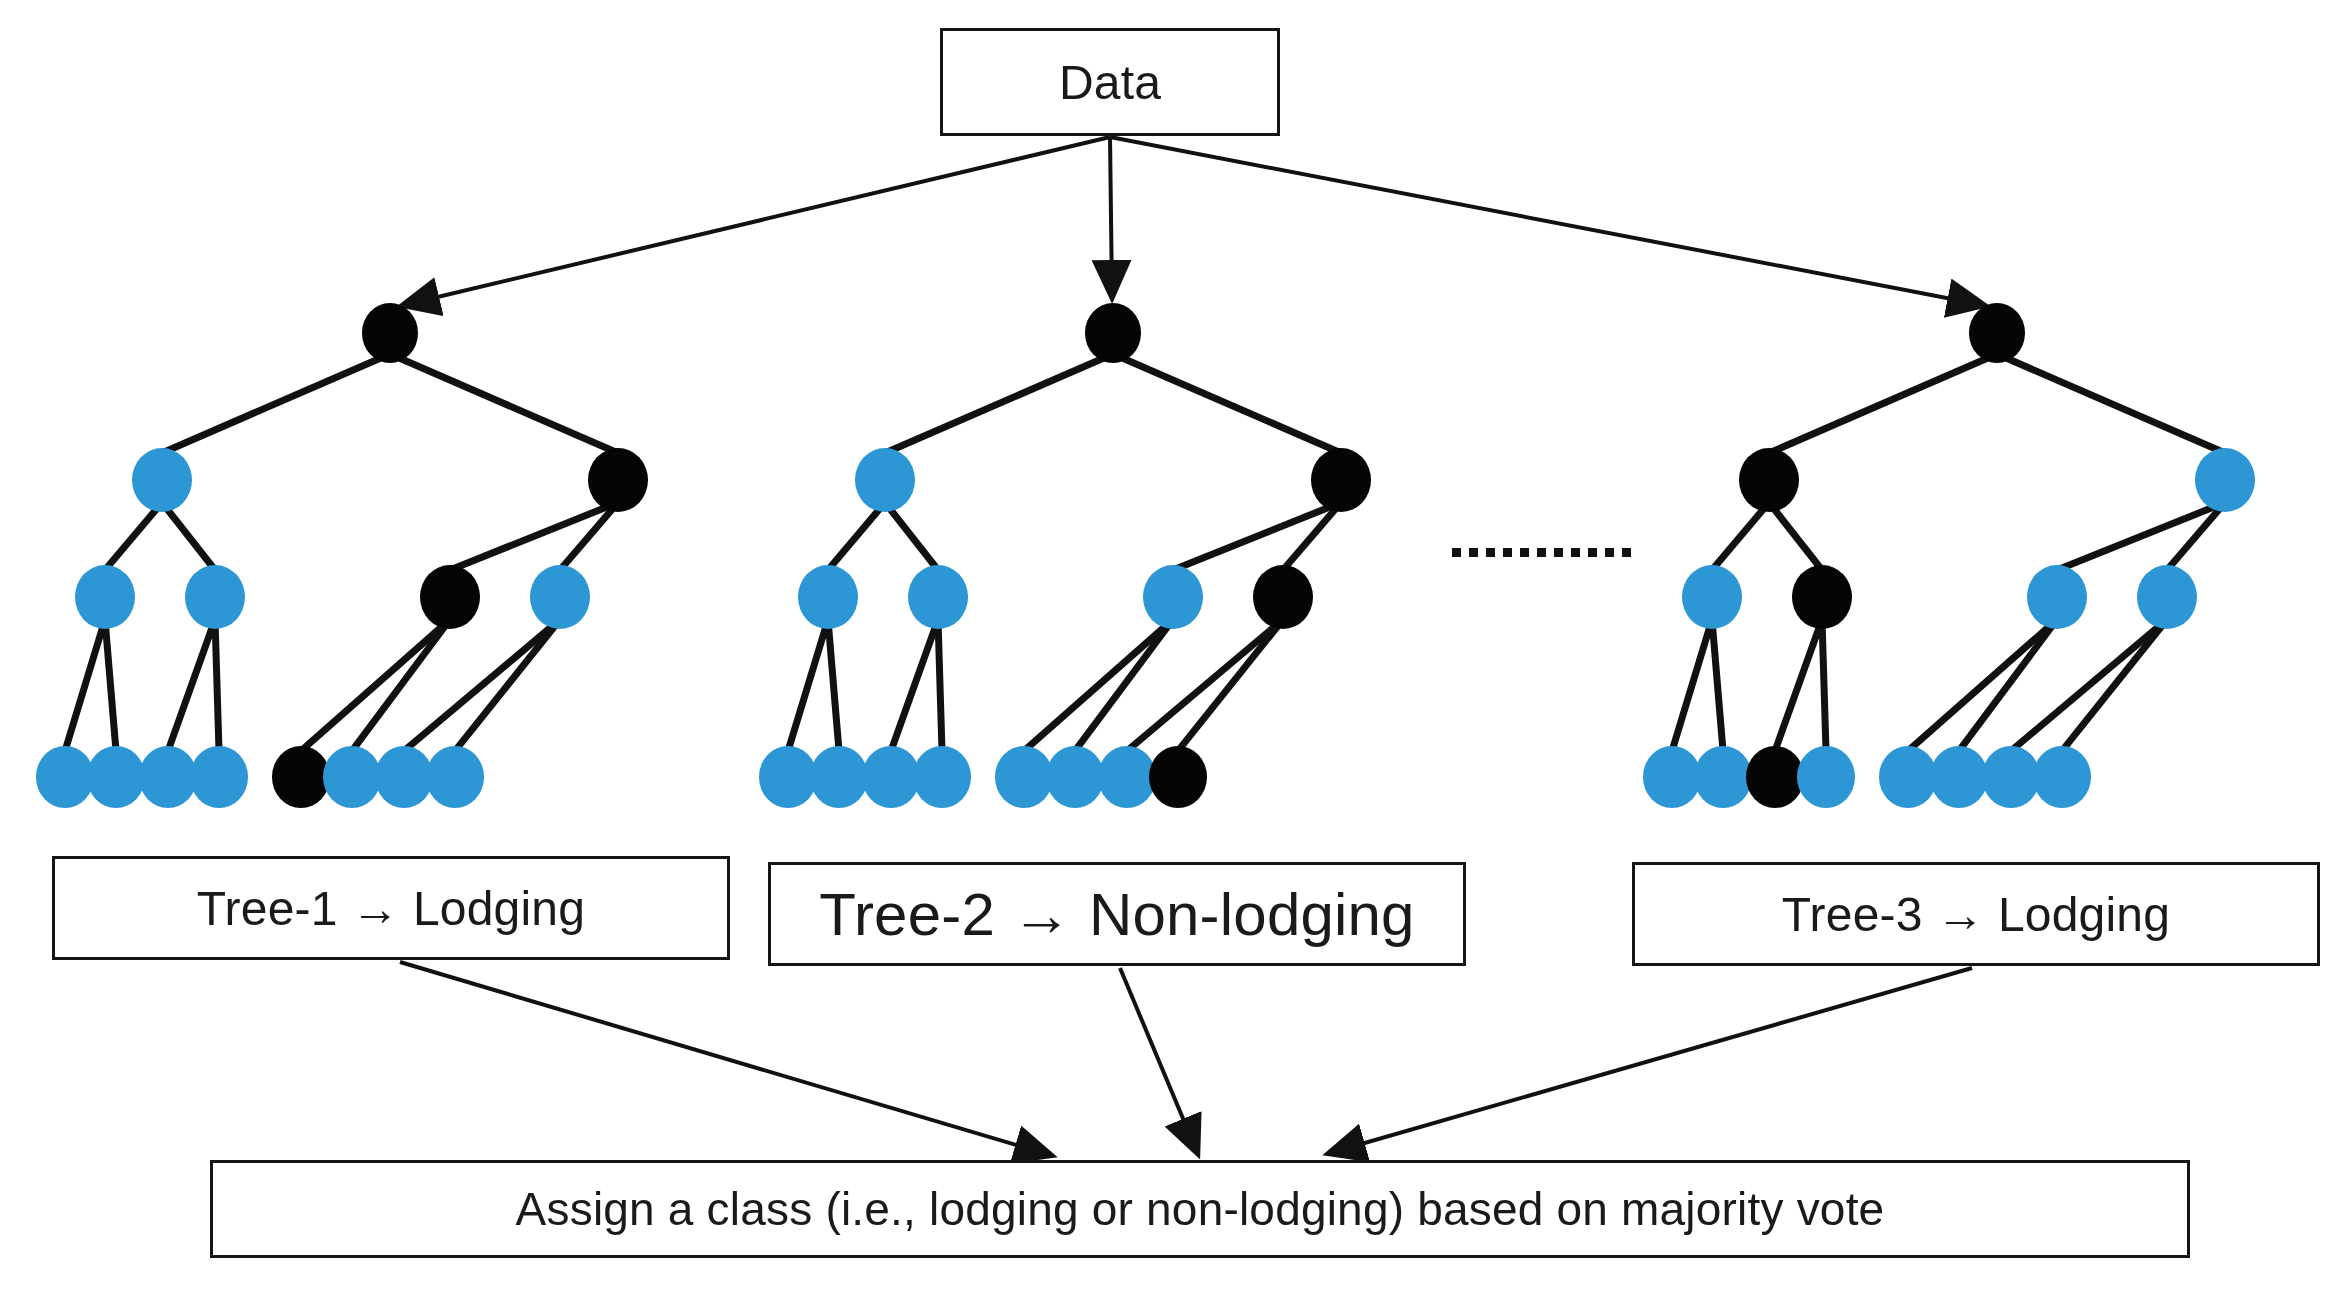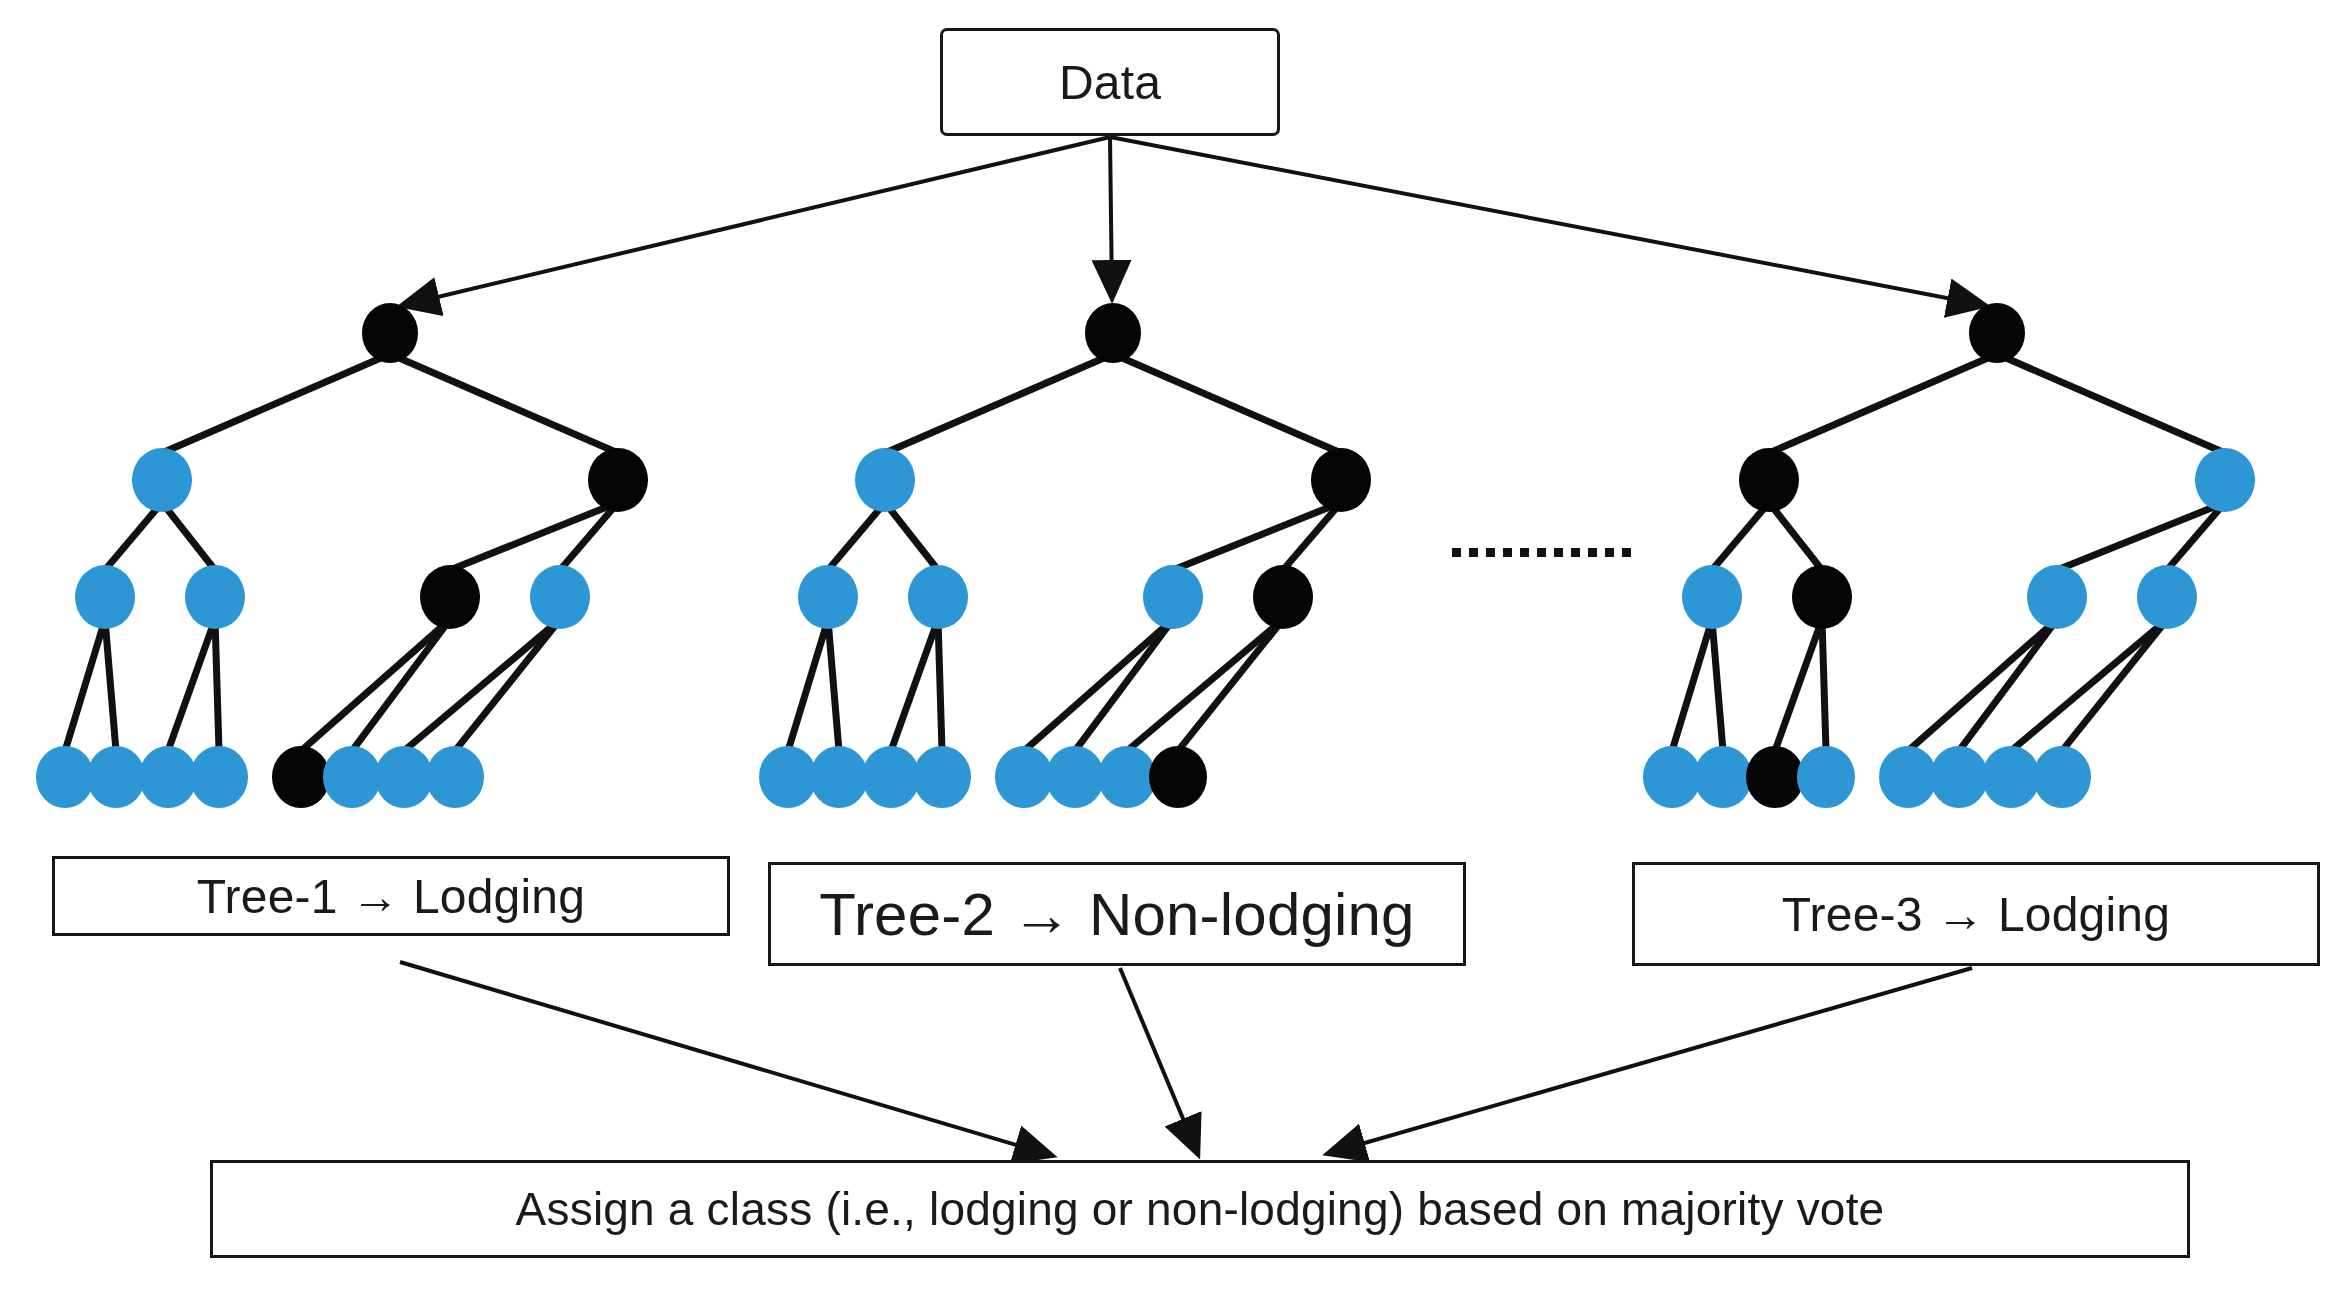--- a/index.html
+++ b/index.html
@@ -16,22 +16,22 @@
     background:#ffffff;
     border:3px solid #151515;
     box-sizing:border-box;
     display:flex;align-items:center;justify-content:center;
     color:#1a1a1a;
     letter-spacing:.2px;
     white-space:nowrap;
   }
   .box span{display:block;}
 
-  #data-box{left:940px;top:28px;width:340px;height:108px;font-size:48px;border-radius:7px;}
-  #tree1-box{left:52px;top:856px;width:678px;height:80px;font-size:48px;}
+  #data-box{left:940px;top:28px;width:340px;height:108px;font-size:48px;}
+  #tree1-box{left:52px;top:856px;width:678px;height:104px;font-size:48px;}
   #tree2-box{left:768px;top:862px;width:698px;height:104px;font-size:60px;}
   #tree3-box{left:1632px;top:862px;width:688px;height:104px;font-size:48px;}
   #verdict-box{left:210px;top:1160px;width:1980px;height:98px;font-size:46px;}
 
   .node{position:absolute;border-radius:50%;box-sizing:border-box;}
   .node.blue{background:#2d96d4;}
   .node.black{background:#050505;}
 
   .ellipsis{
     position:absolute;left:1452px;top:548px;

